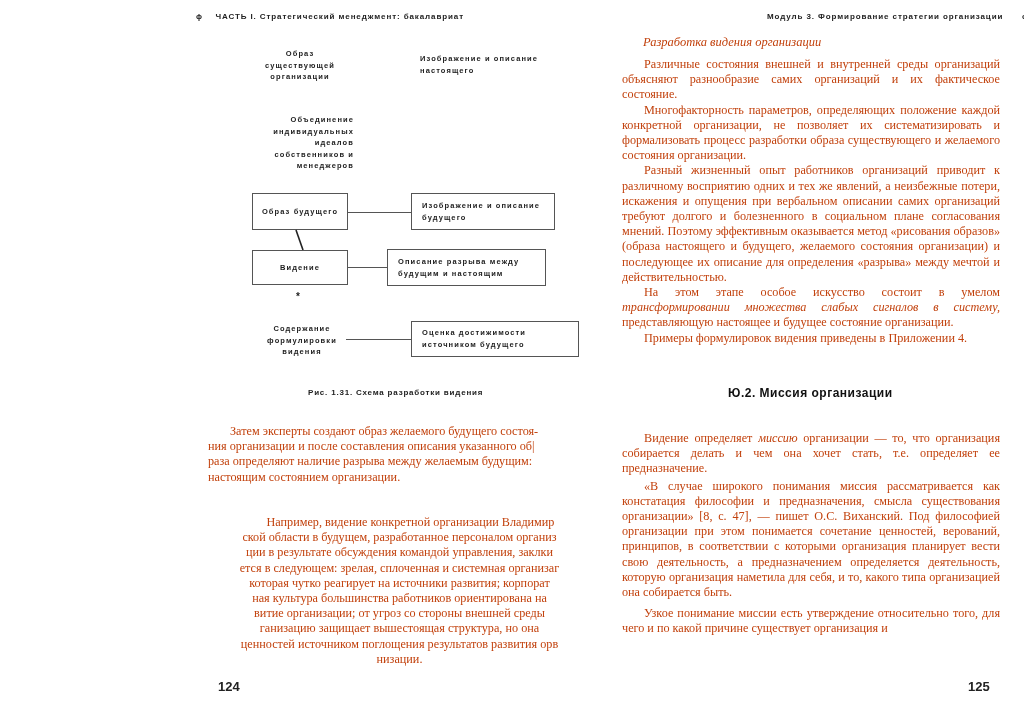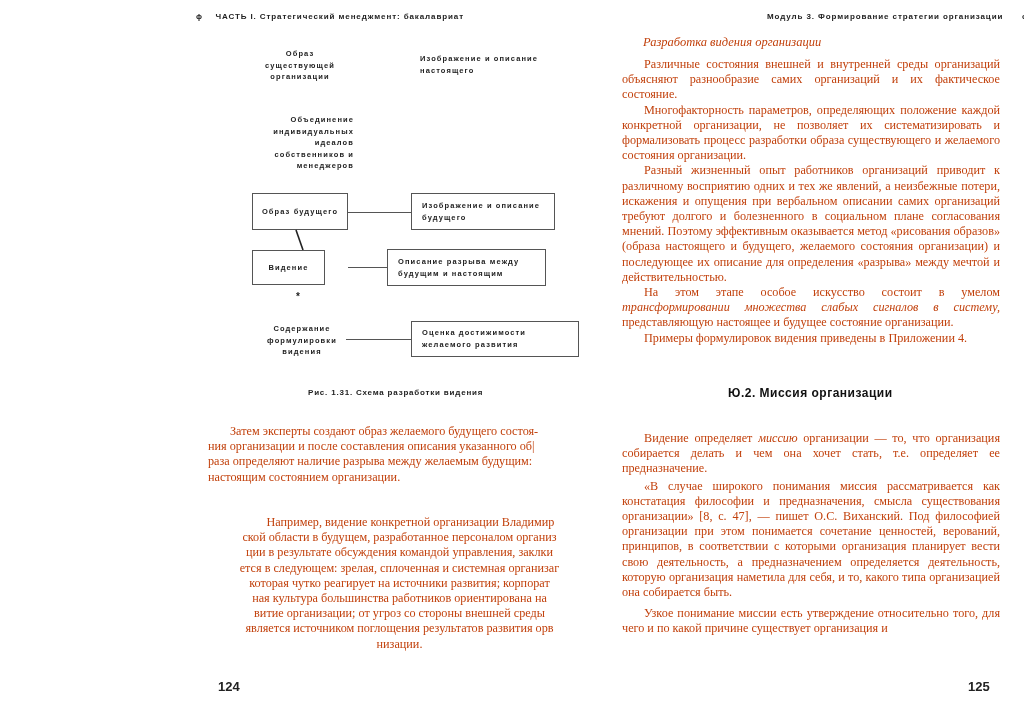--- a/index.html
+++ b/index.html
@@ -60,21 +60,21 @@
     <div class="inner">
       <div>Изображение и описание</div>
       <div>будущего</div>
     </div>
   </div>
 
   <svg style="position:absolute; left:294px; top:229px;" width="12" height="22">
     <line x1="2" y1="1" x2="9" y2="21" stroke="#222" stroke-width="1.6"></line>
   </svg>
 
-  <div class="box left" style="left:252px; top:250px; width:73px; height:35px;">
+  <div class="box left" style="left:252px; top:250px; width:96px; height:35px;">
     <div class="inner">Видение</div>
   </div>
   <div class="hline" style="left:348px; top:267px; width:63px;"></div>
   <div class="box right" style="left:387px; top:249px; width:159px; height:37px;">
     <div class="inner">
       <div>Описание разрыва между</div>
       <div>будущим и настоящим</div>
     </div>
   </div>
 
@@ -82,21 +82,21 @@
 
   <div class="diag-txt center" style="left:254px; top:323px; width:96px;">
     <div>Содержание</div>
     <div>формулировки</div>
     <div>видения</div>
   </div>
   <div class="hline" style="left:346px; top:339px; width:65px;"></div>
   <div class="box right" style="left:411px; top:321px; width:168px; height:36px;">
     <div class="inner">
       <div>Оценка достижимости</div>
-      <div>желаемого развития</div>
+      <div>источником будущего</div>
     </div>
   </div>
 </div>
 
 <div class="caption">Рис. 1.31. Схема разработки видения</div>
 
 <div class="para" style="left:208px; top:424px; width:362px; text-align:left;">
   <div style="padding-left:22px;">Затем эксперты создают образ желаемого будущего состоя-</div>
   <div>ния организации и после составления описания указанного об|</div>
   <div>раза определяют наличие разрыва между желаемым будущим:</div>
@@ -104,21 +104,22 @@
 </div>
 
 <div class="para" style="left:227px; top:515px; width:345px; text-align:center;">
   <div style="padding-left:22px;">Например, видение конкретной организации Владимир</div>
   <div>ской области в будущем, разработанное персоналом организ</div>
   <div>ции в результате обсуждения командой управления, заклки</div>
   <div>ется в следующем: зрелая, сплоченная и системная организаг</div>
   <div>которая чутко реагирует на источники развития; корпорат</div>
   <div>ная культура большинства работников ориентирована на</div>
   <div>витие организации; от угроз со стороны внешней среды</div>
-  <div>является источником поглощения результатов развития орв</div>
+  <div>ганизацию защищает вышестоящая структура, но она</div>
+  <div>ценностей источником поглощения результатов развития орв</div>
   <div>низации.</div>
 </div>
 
 <div class="pagenum" style="left:218px;">124</div>
 
 <div class="para ital" style="left:643px; top:35px; font-size:12.5px;">Разработка видения организации</div>
 
 <div class="para" style="left:622px; top:57px; width:378px;">
   <p>Различные состояния внешней и внутренней среды организаций объясняют разнообразие самих организаций и их фактическое состояние.</p>
   <p>Многофакторность параметров, определяющих положение каждой конкретной организации, не позволяет их систематизировать и формализовать процесс разработки образа существующего и желаемого состояния организации.</p>

